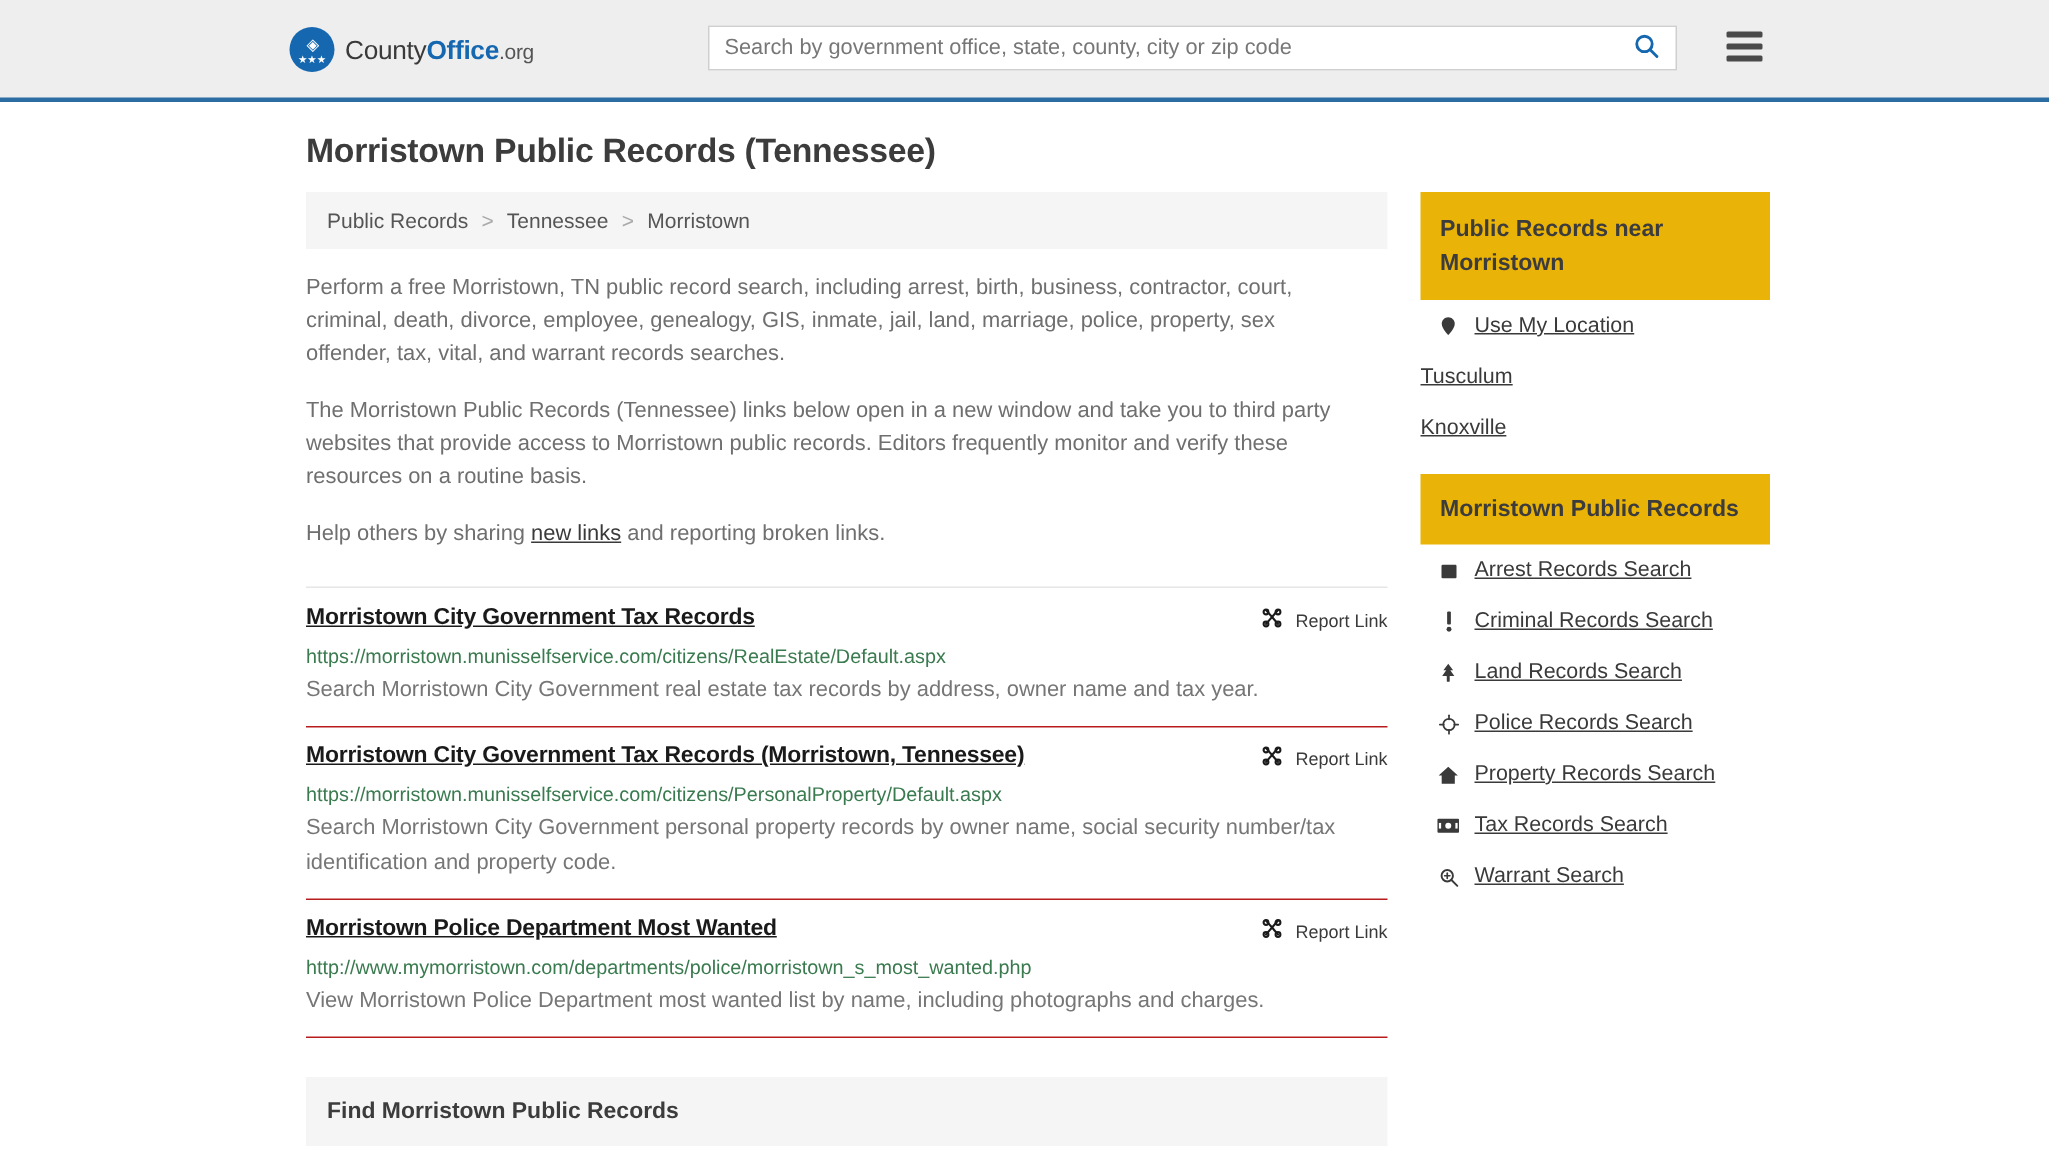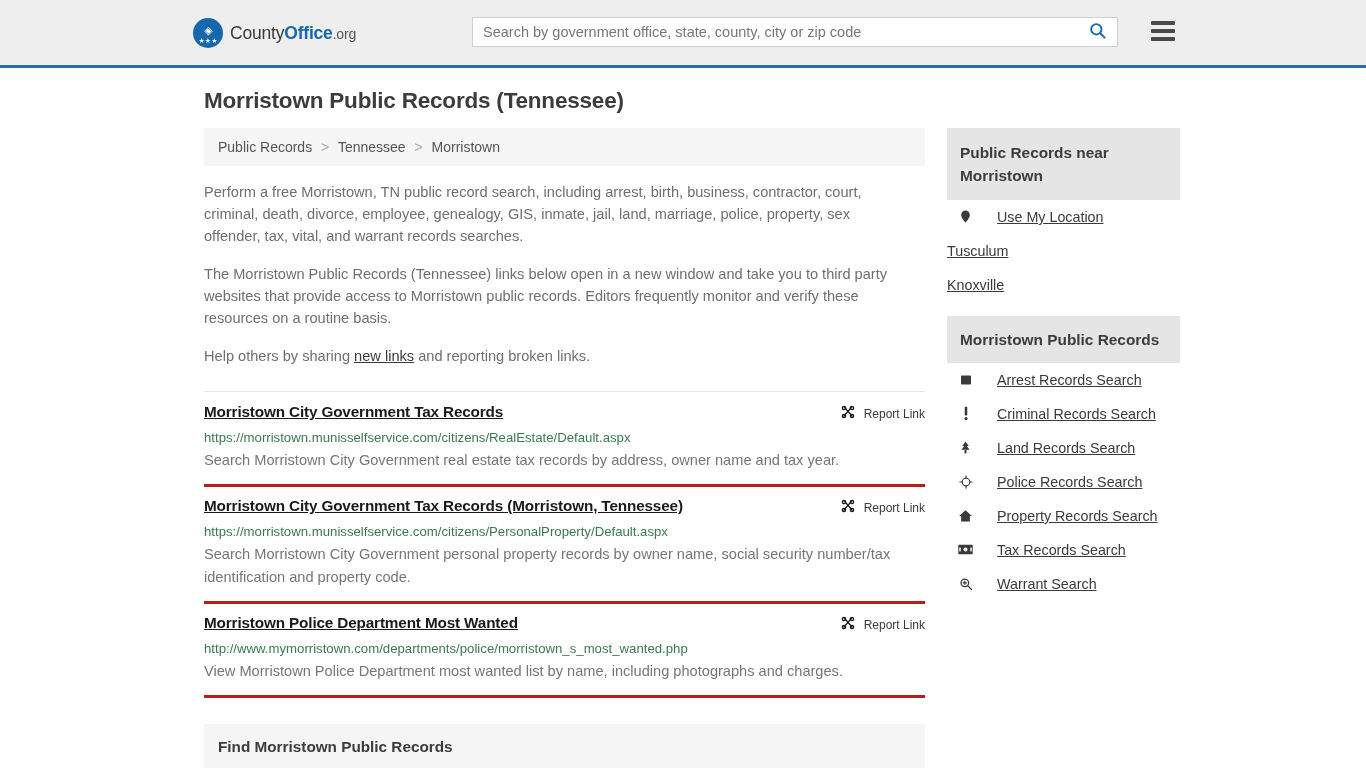--- a/index.html
+++ b/index.html
@@ -156,21 +156,21 @@
   .intro a.inline-link {
     color: #3a3a3a;
     text-decoration: underline;
     font-weight: normal;
   }
 
   
   .results { margin-top: 24px; }
   .result {
     padding: 10px 0 12px 0;
-    border-bottom: 3px solid #b91c1c;
+    border-bottom: 1px solid #b91c1c;
   }
   .result:first-child { border-top: 1px solid #e6e6e6; padding-top: 11px; }
   .result-head {
     display: flex;
     align-items: flex-start;
     justify-content: space-between;
   }
   .result-title {
     font-size: 15.3px;
     font-weight: bold;
@@ -208,33 +208,33 @@
     background: #f5f5f5;
     padding: 14px 14px;
     font-size: 15.3px;
     font-weight: bold;
     color: #3c3c3c;
     margin-top: 26px;
   }
 
   
   .side-head {
-    background: #e5e5e5;
+    background: #eab308;
     padding: 13px 13px;
     font-size: 15.4px;
     font-weight: bold;
     color: #3c3c3c;
     line-height: 23px;
   }
   .side-head.tight { padding: 12px 13px; }
   .side-list { margin: 0; padding: 0; list-style: none; }
   .side-list li {
     display: flex;
-    align-items: flex-start;
-    gap: 24px;
+    align-items: flex-end;
+    gap: 10px;
     padding: 9px 0 9px 11px;
     font-size: 14.3px;
   }
   .side-list li a {
     color: #3a3a3a;
     text-decoration: underline;
   }
   .side-ico {
     width: 15px;
     height: 15px;

